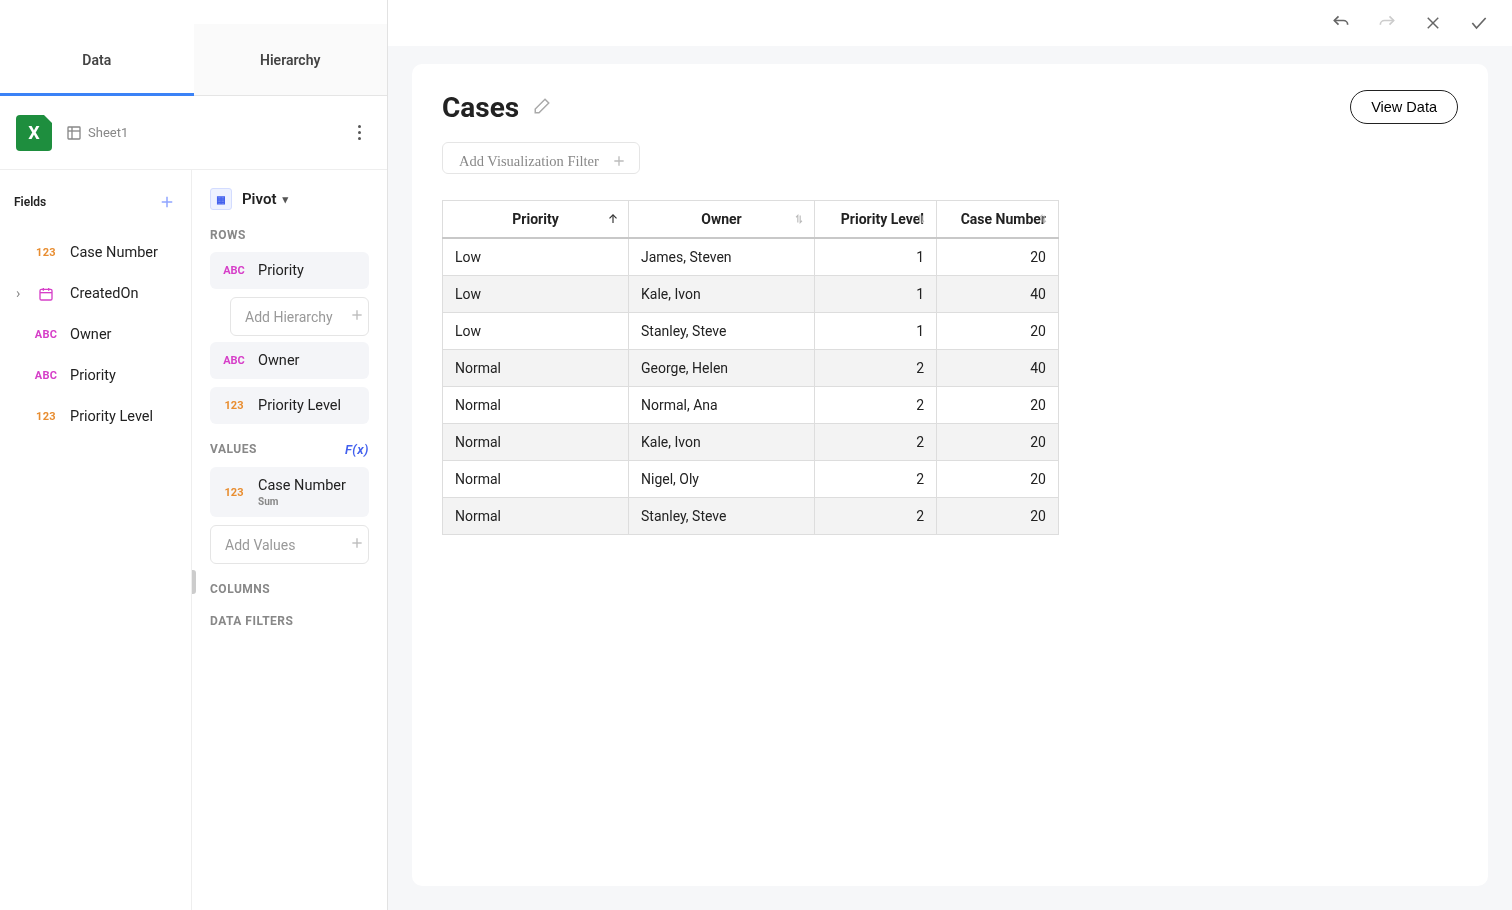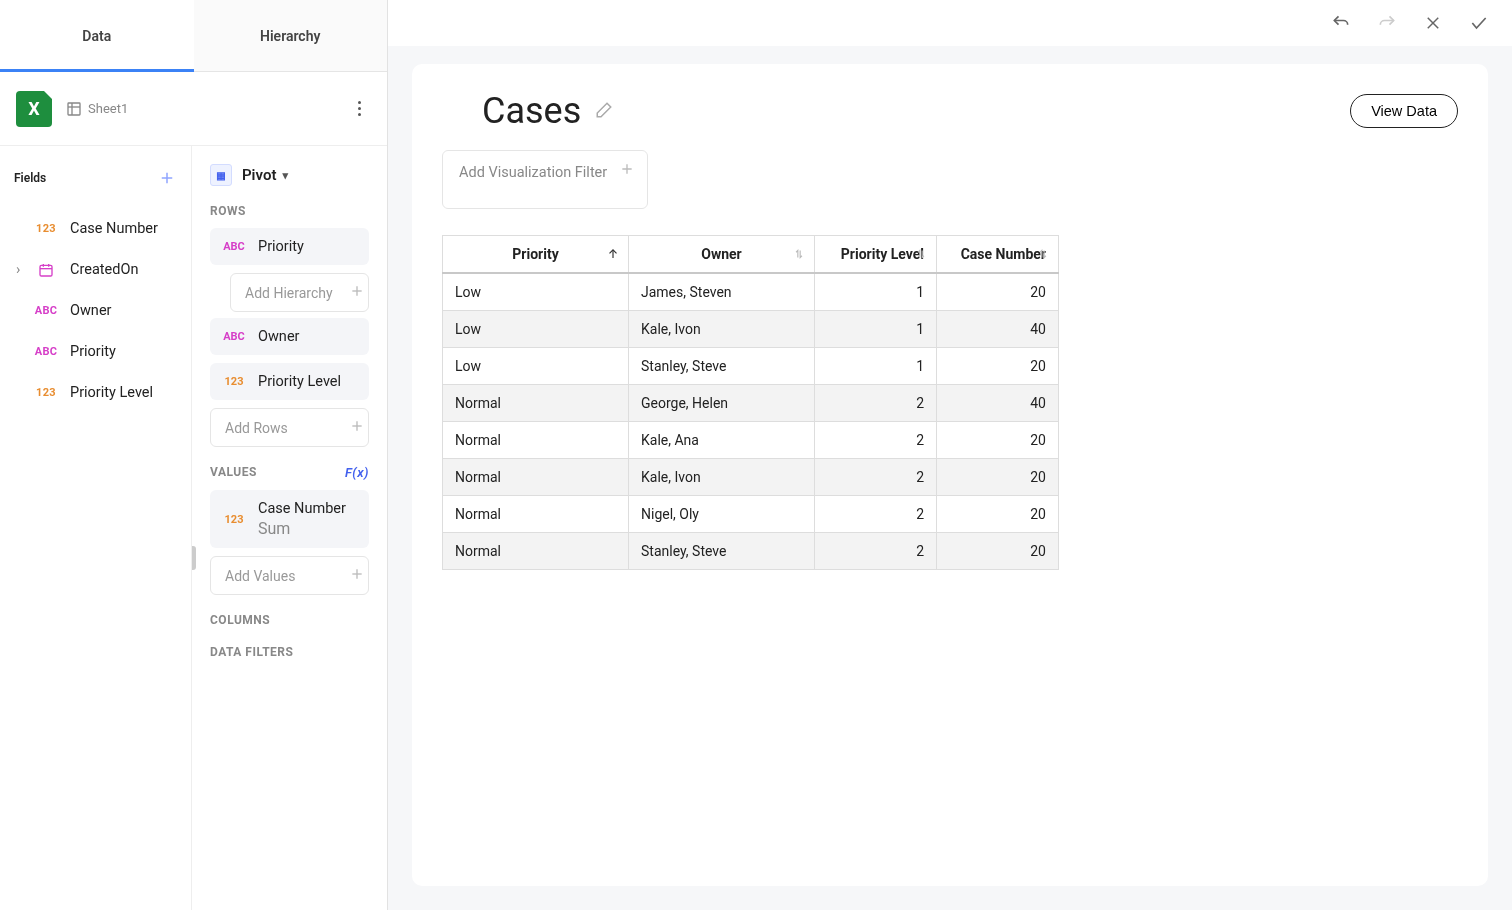--- a/index.html
+++ b/index.html
@@ -4,21 +4,21 @@
 <style>
   * { box-sizing: border-box; margin: 0; padding: 0; }
   html, body { width: 100%; height: 100%; font-family: -apple-system, BlinkMacSystemFont, "Segoe UI", Roboto, Arial, sans-serif; font-size: 14px; color: #222; background: #fff; }
   body { display: flex; flex-direction: column; overflow: hidden; }
   .root { display: flex; flex-direction: row; width: 100%; height: 100%; }
 
   
   .left { width: 388px; flex: 0 0 388px; display: flex; flex-direction: column; border-right: 1px solid #e2e2e2; box-shadow: 1px 0 0 rgba(0,0,0,0.02); background: #fff; }
 
   
-  .tabs { height: 72px; display: flex; border-bottom: 1px solid #e5e5e5; background: #fafafa; }
+  .tabs { height: 72px; display: flex; border-bottom: 1px solid #e5e5e5; background: #fafafa; margin-top: 24px; }
   .tab { flex: 1; display: flex; align-items: center; justify-content: center; font-weight: 600; color: #444; cursor: pointer; position: relative; }
   .tab.active { background: #fff; }
   .tab.active::after { content:""; position:absolute; left:0; right:0; bottom:-1px; height:3px; background:#3b82f6; }
 
   
   .source-row { height: 74px; display:flex; align-items:center; padding:0 16px; border-bottom:1px solid #eee; gap:14px; }
   .excel-icon { width:36px; height:36px; background:#1e8e3e; border-radius:4px; position:relative; display:flex; align-items:center; justify-content:center; }
   .excel-icon::before { content:""; position:absolute; top:-2px; right:-2px; width:0; height:0; border-style:solid; border-width:0 12px 12px 0; border-color: transparent #fff transparent transparent; }
   .excel-icon .x { color:#fff; font-weight:700; font-size:18px; }
   .sheet-chip { display:flex; align-items:center; gap:6px; color:#888; font-size:13px; cursor:pointer; }
@@ -47,44 +47,44 @@
   .pivot-header { display:flex; align-items:center; gap:10px; margin: 6px 0 18px 0; font-weight:600; font-size:15px; cursor:pointer; }
   .pivot-header .picn { width:22px; height:22px; background:#eef2ff; border:1px solid #d3dcff; border-radius:3px; display:flex; align-items:center; justify-content:center; }
   .pivot-header .picn span { font-size:10px; color:#4361ee; }
   .pivot-header .caret { font-size:11px; color:#555; margin-left:-4px; }
 
   .section-label { font-size:12px; font-weight:700; color:#888; letter-spacing:0.5px; margin:18px 0 10px 0; display:flex; justify-content:space-between; }
   .section-label .fx { color:#4361ee; font-weight:600; font-style:italic; cursor:pointer; font-size:13px; }
 
   .token { display:flex; align-items:center; gap:12px; background:#f4f5f8; border-radius:6px; padding:10px 12px; margin-bottom:8px; font-size:14.5px; }
   .token .ftype { width:24px; font-size:11px; font-weight:700; display:flex; justify-content:center; }
-  .token.value .sub { font-size:16px; color:#888; margin-top:2px; }
+  .token.value .sub { font-size:10px; color:#888; margin-top:2px;font-weight:bold; }
   .token.value .col { display:flex; flex-direction:column; }
 
   .add-slot { display:flex; align-items:center; justify-content:space-between; border:1px solid #e5e5e5; border-radius:6px; padding:9px 3px 9px 14px; color:#999; font-size:14px; margin-bottom:6px; cursor:pointer; }
   .add-slot.indent { margin-left:20px; }
   .add-slot .plus { color:#bbb; }
   .add-slot .plus svg { stroke:#bbb; }
 
   .scroll-nub { position:absolute; left:-4px; top:400px; width:8px; height:24px; background:#ccc; border-radius:3px; }
 
   
   .main { flex:1; display:flex; flex-direction:column; background:#f6f7f9; min-width:0; }
   .topbar { height:46px; background:#fff; display:flex; align-items:center; justify-content:flex-end; gap:24px; padding:0 22px; border-bottom:0; }
   .topbar .ibtn { width:22px; height:22px; display:flex; align-items:center; justify-content:center; cursor:pointer; color:#666; }
   .topbar .ibtn.disabled { color:#ccc; cursor:default; }
   .topbar svg { stroke: currentColor; fill:none; }
 
   .canvas { flex:1; margin: 18px 24px 24px 24px; background:#fff; border-radius:10px; padding: 26px 30px 40px 30px; overflow:auto; position:relative; }
   .canvas-header { display:flex; align-items:center; gap:14px; }
-  .canvas-title { font-size:36px; font-weight:400;margin-left:40px; }
+  .canvas-title { font-size:28px; font-weight:700; }
   .pencil { color:#aaa; cursor:pointer; }
   .view-data-btn { margin-left:auto; border:1px solid #222; border-radius:20px; padding:8px 20px; font-size:14.5px; font-weight:500; background:#fff; cursor:pointer; }
 
-  .viz-filter { margin-top:18px; display:inline-flex; align-items:flex-end; gap:12px; border:1px solid #e5e5e5; border-radius:6px; padding:10px 12px 27px 16px; color:#888; font-size:14.5px; cursor:pointer; }
+  .viz-filter { margin-top:18px; display:inline-flex; align-items:flex-start; gap:12px; border:1px solid #e5e5e5; border-radius:6px; padding:10px 12px 0 16px; color:#888; font-size:14.5px; cursor:pointer;font-family:Liberation Serif, serif; }
   .viz-filter .plus svg { stroke:#bbb; }
 
   
   table.pivot { margin-top:26px; border-collapse:collapse; width: 612px; table-layout:fixed; }
   table.pivot th, table.pivot td { border:1px solid #ddd; padding:10px 12px; font-size:14px; }
   table.pivot thead th { font-weight:700; background:#fff; position:relative; }
   table.pivot thead tr { border-bottom:2px solid #c8c8c8; }
   table.pivot th .sort { position:absolute; right:8px; top:50%; transform:translateY(-50%); color:#bbb; display:flex; gap:2px; }
   table.pivot th .sort.active { color:#333; }
   table.pivot tbody tr:nth-child(even) td { background:#f3f3f3; }
@@ -207,27 +207,20 @@
                   <line x1="5" y1="12" x2="19" y2="12"></line>
                 </svg></span>
             </div>
             <div class="token">
               <span class="ftype txt">ABC</span>
               <span>Owner</span>
             </div>
             <div class="token">
               <span class="ftype num">123</span>
               <span>Priority Level</span>
-            </div>
-            <div class="add-slot">
-              <span>Add Rows</span>
-              <span class="plus"><svg class="svg16" viewBox="0 0 24 24" stroke-width="2" fill="none">
-                  <line x1="12" y1="5" x2="12" y2="19"></line>
-                  <line x1="5" y1="12" x2="19" y2="12"></line>
-                </svg></span>
             </div>
           </div>
 
         <div class="section-label">
           <span>VALUES</span>
           <span class="fx">F(x)</span>
         </div>
         <div id="values-tokens">
             <div class="token value">
               <span class="ftype num">123</span>
@@ -357,21 +350,21 @@
               <td class="num">20</td>
             </tr>
             <tr>
               <td>Normal</td>
               <td>George, Helen</td>
               <td class="num">2</td>
               <td class="num">40</td>
             </tr>
             <tr>
               <td>Normal</td>
-              <td>Kale, Ana</td>
+              <td>Normal, Ana</td>
               <td class="num">2</td>
               <td class="num">20</td>
             </tr>
             <tr>
               <td>Normal</td>
               <td>Kale, Ivon</td>
               <td class="num">2</td>
               <td class="num">20</td>
             </tr>
             <tr>

